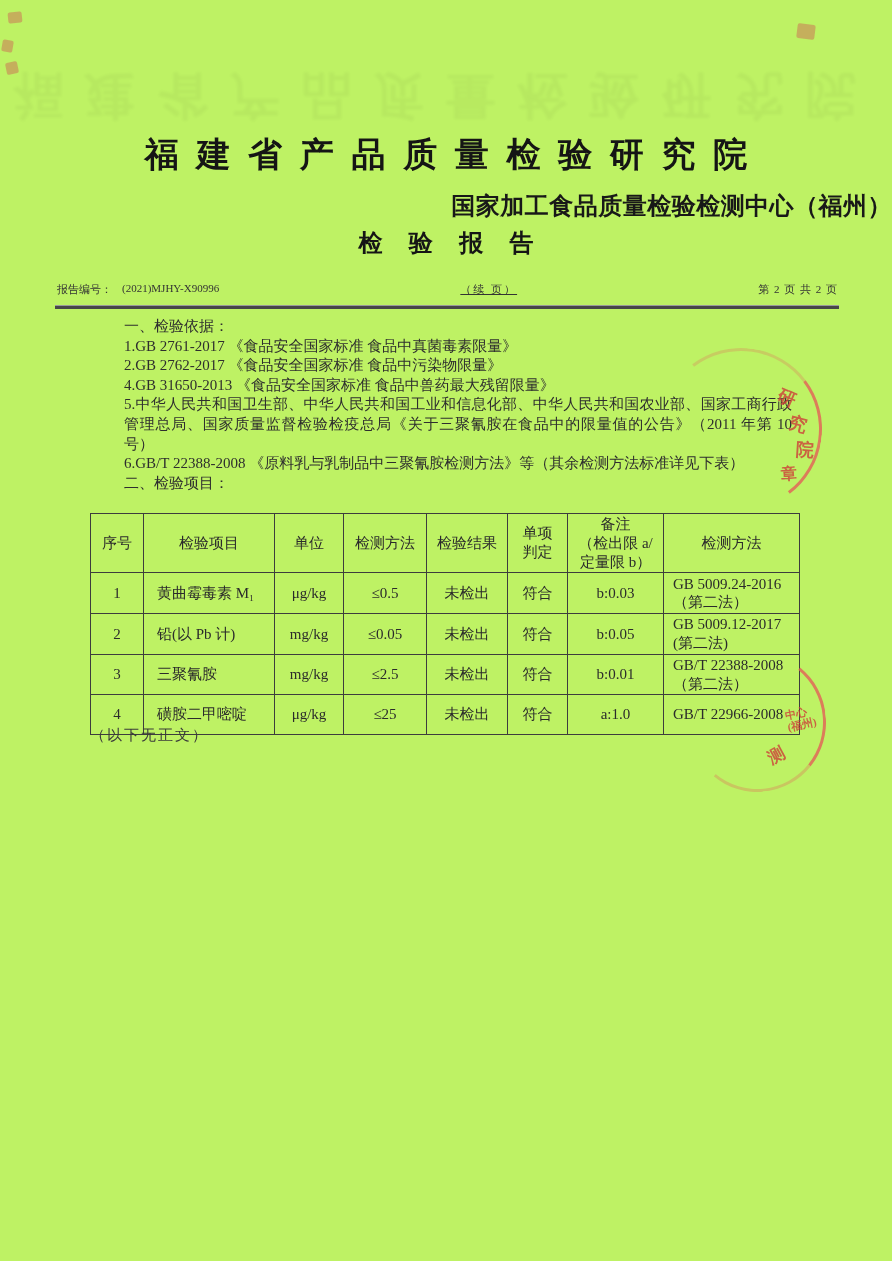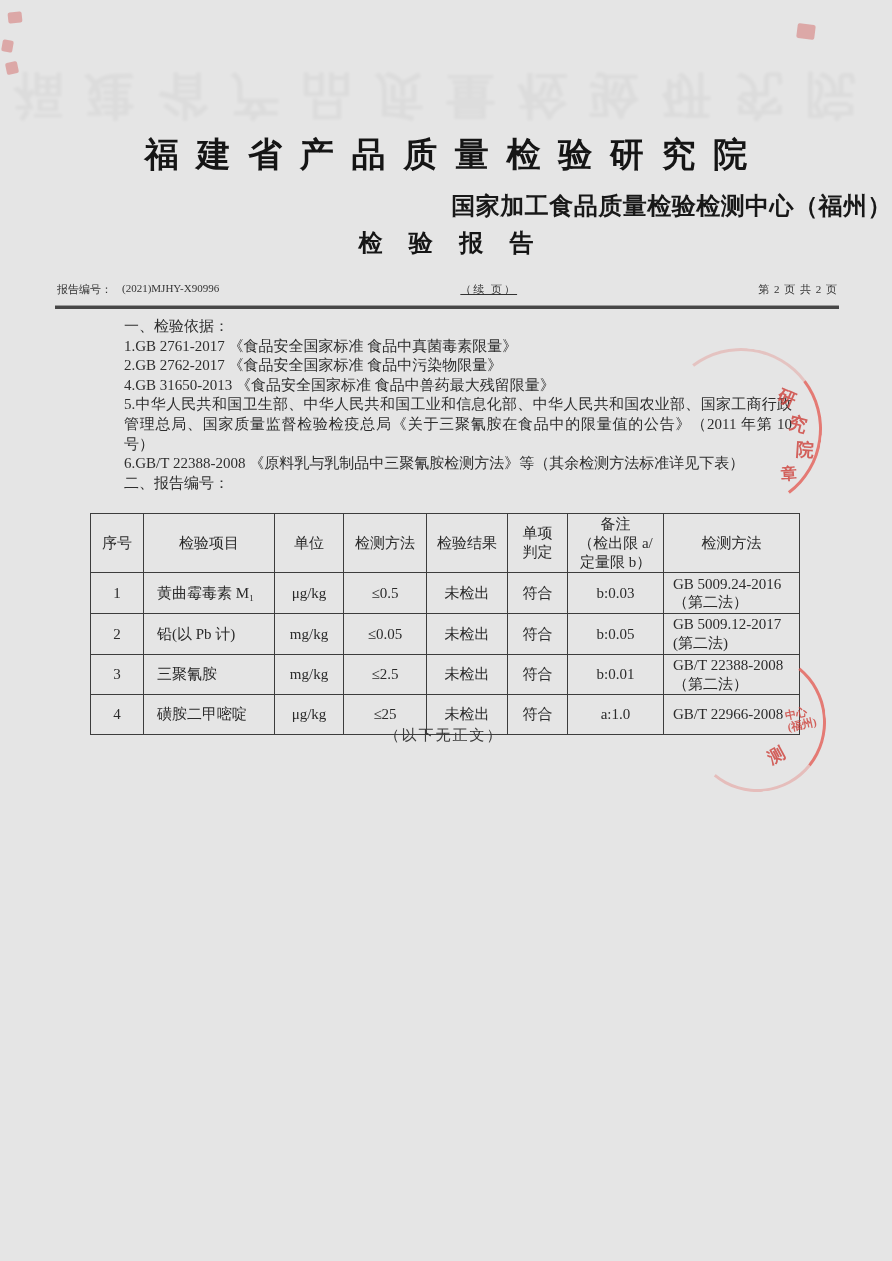--- a/index.html
+++ b/index.html
@@ -1,20 +1,20 @@
 <!DOCTYPE html>
 <html><head>
 <meta charset="utf-8">
 <style>
   * { margin:0; padding:0; box-sizing:border-box; }
   html,body { background:#ffffff; }
   .page {
     position:relative;
     width:892px; height:1261px;
-    background:#e5e5e5;
+    background:#bef264;
     overflow:hidden;
     font-family:"Liberation Serif","DejaVu Serif",serif;
     color:#2c2c2c;
   }
 
   
   .ghost-row {
     position:absolute; top:62px; left:0; width:100%;
     text-align:center;
     font-size:50px; font-weight:bold;
@@ -89,21 +89,21 @@
   .results-table tbody tr:nth-child(2) { height:39px; }
   .results-table tbody tr:nth-child(3) { height:38px; }
   .results-table tbody tr:nth-child(4) { height:40px; }
   .c1{width:53px;} .c2{width:131px;} .c3{width:69px;} .c4{width:83px;}
   .c5{width:81px;} .c6{width:60px;} .c7{width:96px;} .c8{width:136px;}
   .results-table td.cell-item { text-align:left; padding-left:13px; }
   .results-table td.cell-method { text-align:left; padding-left:9px; }
 
   .after-note {
     position:absolute; top:726px; left:90px; width:708px;
-    text-align:center; font-size:15px; color:#3a3a3a;
+    font-size:15px; color:#3a3a3a;
     letter-spacing:2px;
   }
 
   
   .seal-arc {
     position:absolute;
     border:3.5px solid transparent;
     border-radius:50%;
     pointer-events:none;
   }
@@ -166,21 +166,21 @@
   </div>
   <div class="head-rule"></div>
 
   <div class="basis">
     <div class="hline">一、检验依据：</div>
     <div class="hline">1.GB 2761-2017 《食品安全国家标准 食品中真菌毒素限量》</div>
     <div class="hline">2.GB 2762-2017 《食品安全国家标准 食品中污染物限量》</div>
     <div class="hline">4.GB 31650-2013 《食品安全国家标准 食品中兽药最大残留限量》</div>
     <div class="hline">5.中华人民共和国卫生部、中华人民共和国工业和信息化部、中华人民共和国农业部、国家工商行政管理总局、国家质量监督检验检疫总局《关于三聚氰胺在食品中的限量值的公告》（2011 年第 10 号）</div>
     <div class="hline">6.GB/T 22388-2008 《原料乳与乳制品中三聚氰胺检测方法》等（其余检测方法标准详见下表）</div>
-    <div class="hline">二、报告编号：</div>
+    <div class="hline">二、检验项目：</div>
   </div>
 
   <table class="results-table">
     <colgroup>
       <col class="c1">
         <col class="c2">
         <col class="c3">
         <col class="c4">
       <col class="c5">
         <col class="c6">

